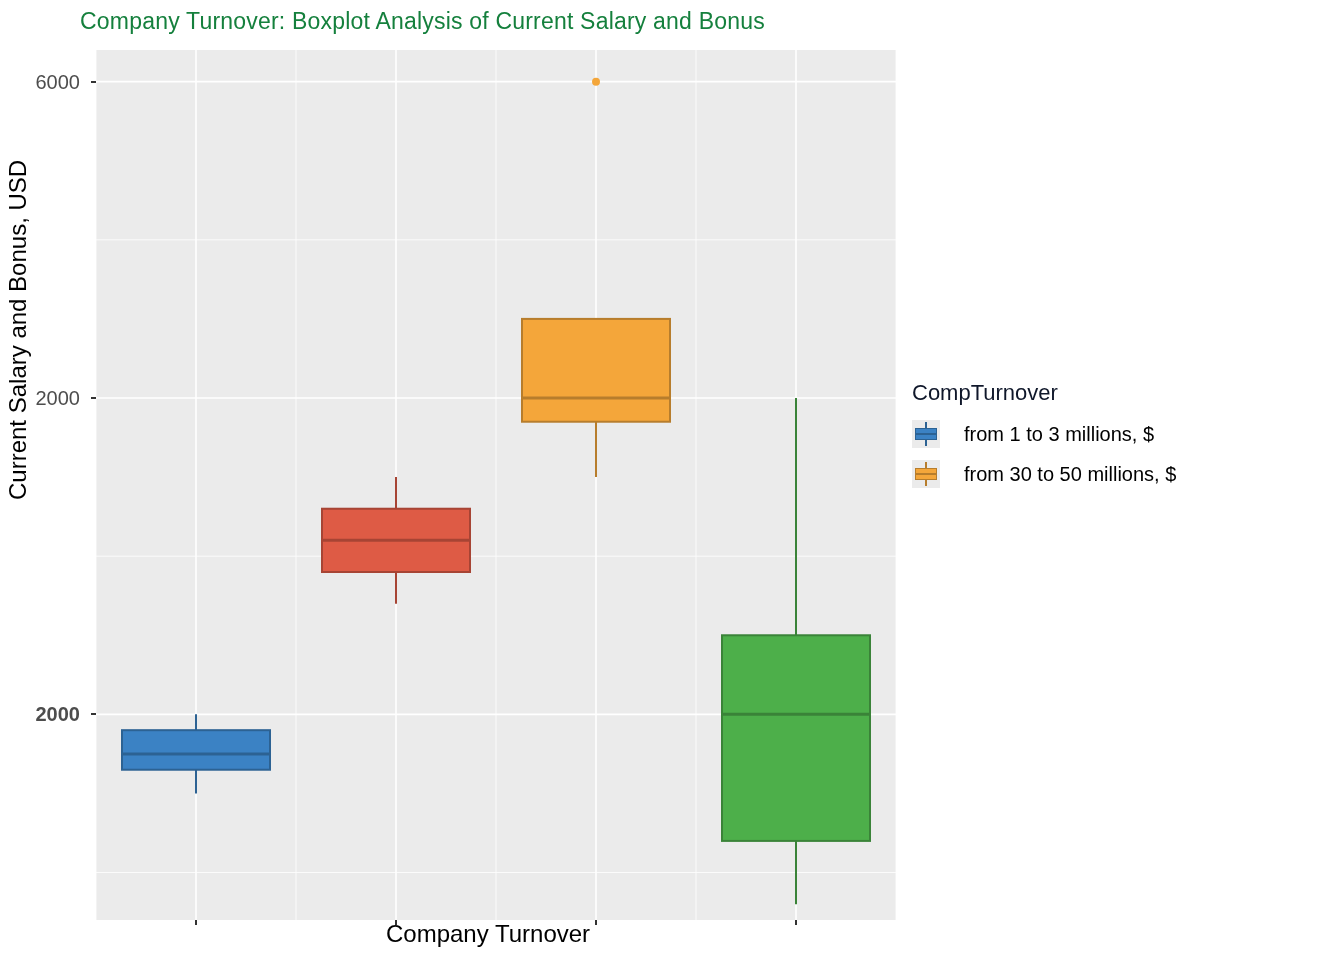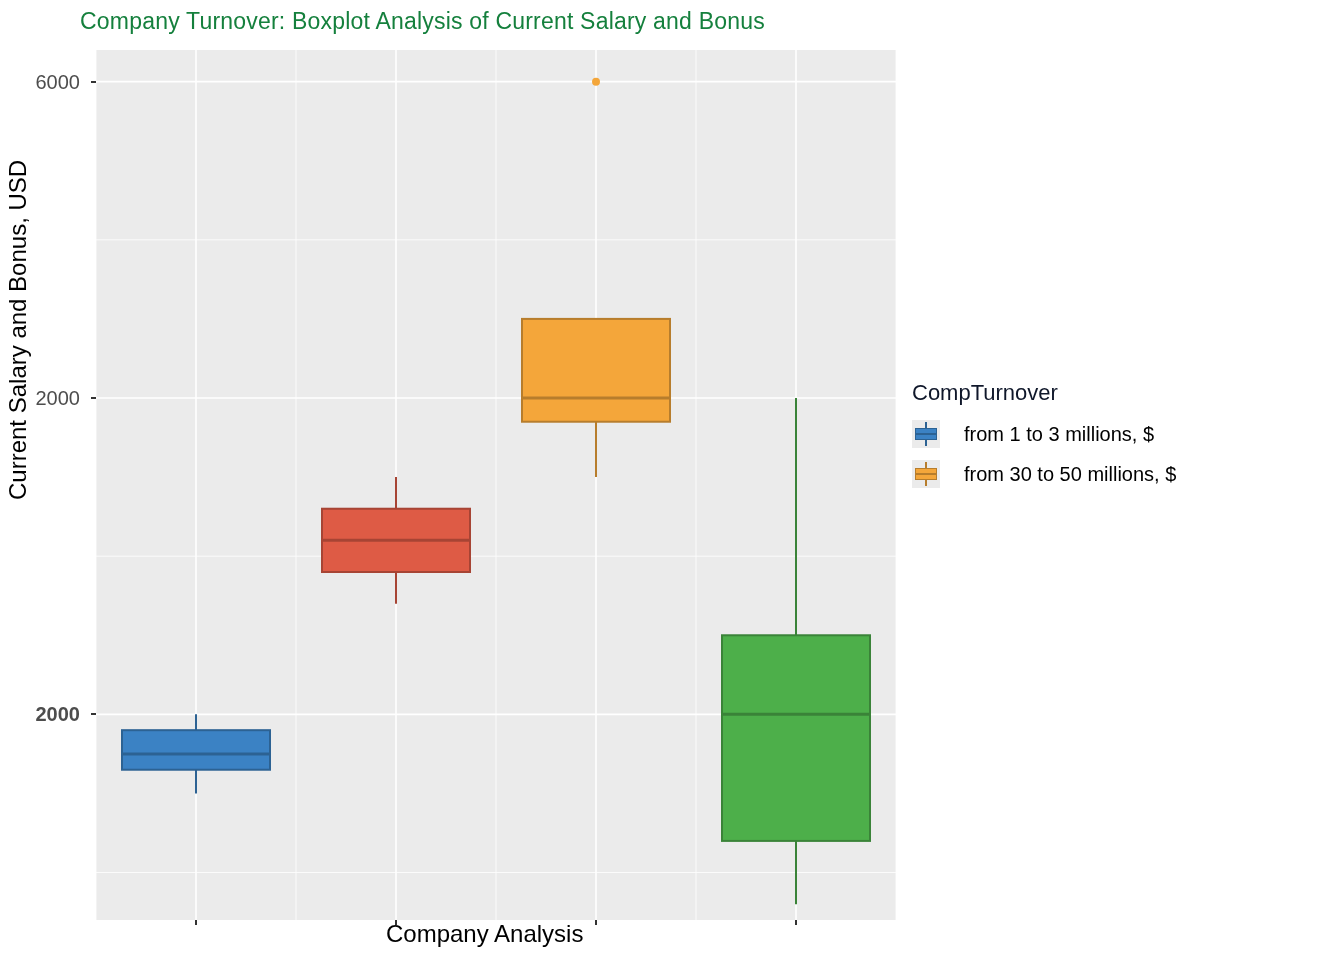--- a/index.html
+++ b/index.html
@@ -182,21 +182,21 @@
       <div class="y-tick-label" style="top: 348px;">2000</div>
       <div class="y-tick-mark" style="top: 348px;"></div>
       <div class="y-tick-label" style="top: 31.6364px;">6000</div>
       <div class="y-tick-mark" style="top: 31.6364px;"></div>
       <div class="x-tick-mark" style="left: 100px;"></div>
       <div class="x-tick-mark" style="left: 300px;"></div>
       <div class="x-tick-mark" style="left: 500px;"></div>
       <div class="x-tick-mark" style="left: 700px;"></div>
     </div>
 
-  <div class="xlabel" id="xlabel" style="left: 386px;">Company Analysis</div>
+  <div class="xlabel" id="xlabel" style="left: 386px;">Company Turnover</div>
 
   <div class="legend">
     <div class="legend-title">CompTurnover</div>
     <div id="legend-items">
         <div class="legend-item">
           <div class="legend-key">
             <div class="lk-whisk" style="background:#2c6293"></div>
             <div class="lk-box" style="background:#3b82c4;border-color:#2c6293"></div>
             <div class="lk-med" style="background:#2c6293"></div>
           </div>

